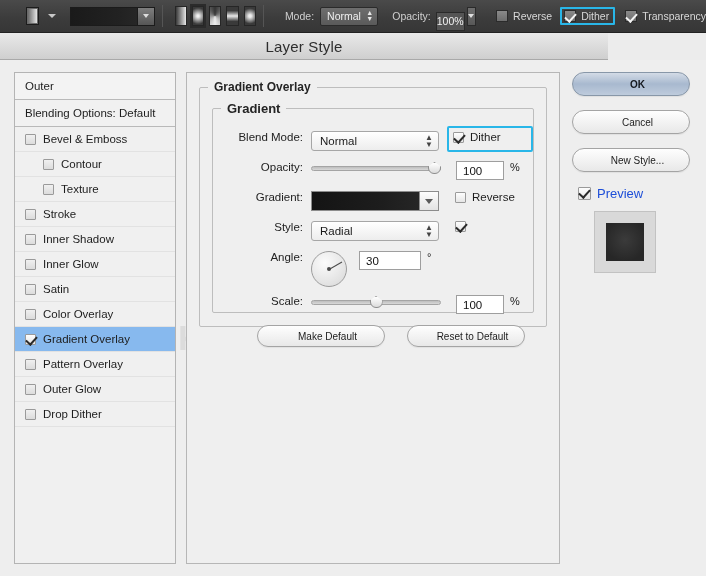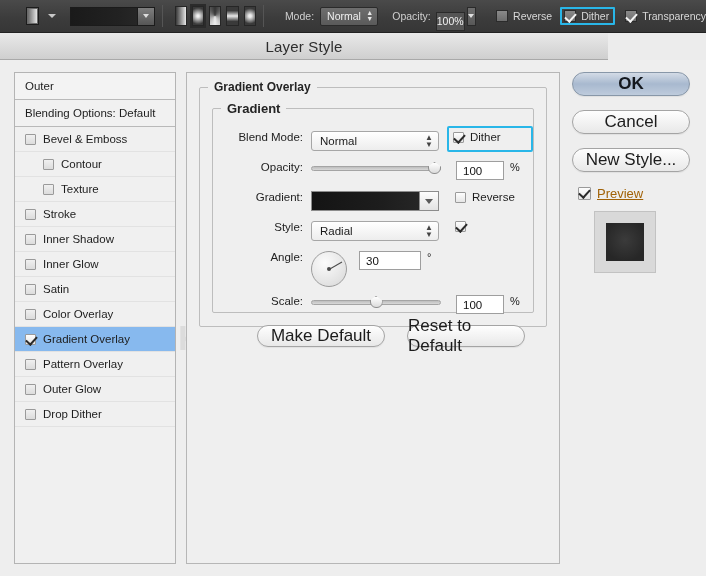--- a/index.html
+++ b/index.html
@@ -266,36 +266,37 @@
     transform: rotate(-30deg);
   }
   .dial .hub {
     position: absolute; left: 50%; top: 50%; width: 4px; height: 4px;
     margin: -2px 0 0 -2px; border-radius: 50%; background: #4a4a4a;
   }
 
   .btn {
     height: 22px; border: 1px solid #a4a4a4; border-radius: 12px;
     background: linear-gradient(#fefefe,#e8e8e8);
-    font-size: 17px; color: #1c1c1c;
+    font-size: 10px; color: #1c1c1c;
     display: flex; align-items: center; justify-content: center;
     box-shadow: 0 1px 1px rgba(0,0,0,.06);
+    padding-left: 13px;
   }
   .btn.primary {
     background: linear-gradient(#d3dbe6,#a8b9cf 50%,#becbdc);
     border-color: #8897a8;
     font-weight: bold; color: #14181e;
   }
 
   
   .rightcol { position: absolute; left: 572px; top: 12px; width: 122px; }
   .rightcol .btn { width: 118px; height: 24px; margin-bottom: 14px; }
   .preview-row {
     display: flex; align-items: center; margin: 2px 0 10px 6px;
-    font-size: 13px; color: #a16207; text-decoration: underline;
+    font-size: 13px; color: #1d4ed8;
   }
   .preview-row .cb { width: 13px; height: 13px; margin-right: 6px; }
   .thumb {
     width: 62px; height: 62px; margin-left: 22px;
     background: #d9d9d9; border: 1px solid #c2c2c2;
     display: flex; align-items: center; justify-content: center;
   }
   .thumb .sq {
     width: 38px; height: 38px;
     background: radial-gradient(circle at 50% 45%, #3b3b3b, #272727 75%);

